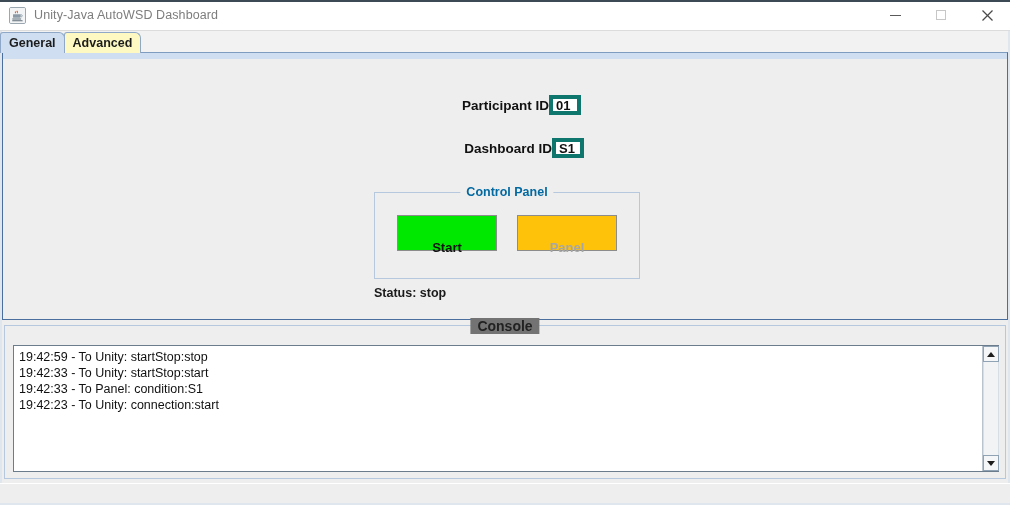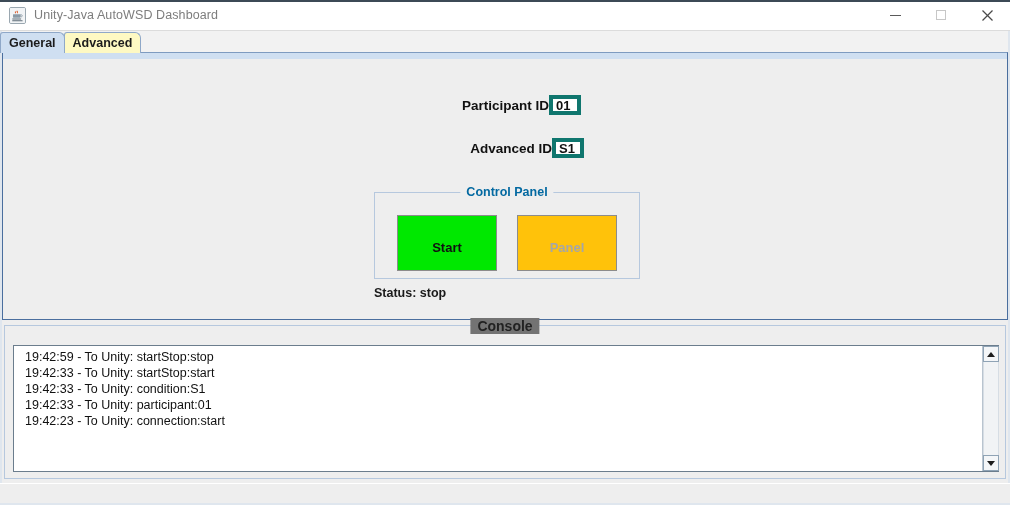--- a/index.html
+++ b/index.html
@@ -225,21 +225,21 @@
   .btn-row {
     position: absolute;
     left: 0; top: 22px;
     width: 100%;
     display: flex;
     justify-content: center;
     gap: 20px;
   }
   .action-btn {
     width: 100px;
-    height: 56px;
+    height: 36px;
     box-sizing: border-box;
     border: 1px solid #8c8c8c;
     font-family: "Liberation Sans", sans-serif;
     font-size: 13px;
     font-weight: bold;
     cursor: default;
     padding: 8px;
     line-height: 48px;
     text-align: center;
   }
@@ -291,21 +291,21 @@
     top: 19px;
     width: 986px;
     height: 127px;
     box-sizing: border-box;
     border: 1px solid #6b7d8d;
     background: #ffffff;
     display: flex;
   }
   #console-text {
     flex: 1 1 auto;
-    padding: 3px 5px 0 11px;
+    padding: 3px 5px 0 5px;
     overflow: hidden;
     background: #ffffff;
   }
   .console-line {
     font-family: "Liberation Sans", sans-serif;
     font-size: 12.5px;
     color: #111111;
     line-height: 16px;
     white-space: pre;
   }
@@ -436,21 +436,21 @@
   </div>
 
   <div id="tab-content">
 
     <div class="form-area">
       <div class="form-row">
         <span class="form-label">Participant ID</span>
         <input class="text-field" type="text" value="01" style="">
       </div>
       <div class="form-row">
-        <span class="form-label wide">Advanced ID</span>
+        <span class="form-label wide">Dashboard ID</span>
         <input class="text-field" type="text" value="S1" style="">
       </div>
     </div>
 
     <div id="control-panel">
       <span id="control-panel-title">Control Panel</span>
       <div class="btn-row">
         <button id="start-button" class="action-btn">Start</button>
         <button id="pause-button" class="action-btn">Panel</button>
       </div>
@@ -459,22 +459,21 @@
     <div id="status-label">Status: stop</div>
   </div>
 
   <div id="console-panel">
     <span id="console-title">Console</span>
 
     <div id="console-scrollpane">
       <div id="console-text">
         <div class="console-line">19:42:59 - To Unity: startStop:stop</div>
         <div class="console-line">19:42:33 - To Unity: startStop:start</div>
-        <div class="console-line">19:42:33 - To Unity: condition:S1</div>
-        <div class="console-line">19:42:33 - To Unity: participant:01</div>
+        <div class="console-line">19:42:33 - To Panel: condition:S1</div>
         <div class="console-line">19:42:23 - To Unity: connection:start</div>
       </div>
 
       <div id="console-scrollbar">
         <button class="sb-btn up">
           <span class="arrow-up"></span>
         </button>
         <div class="sb-track"></div>
         <button class="sb-btn down">
           <span class="arrow-down"></span>

